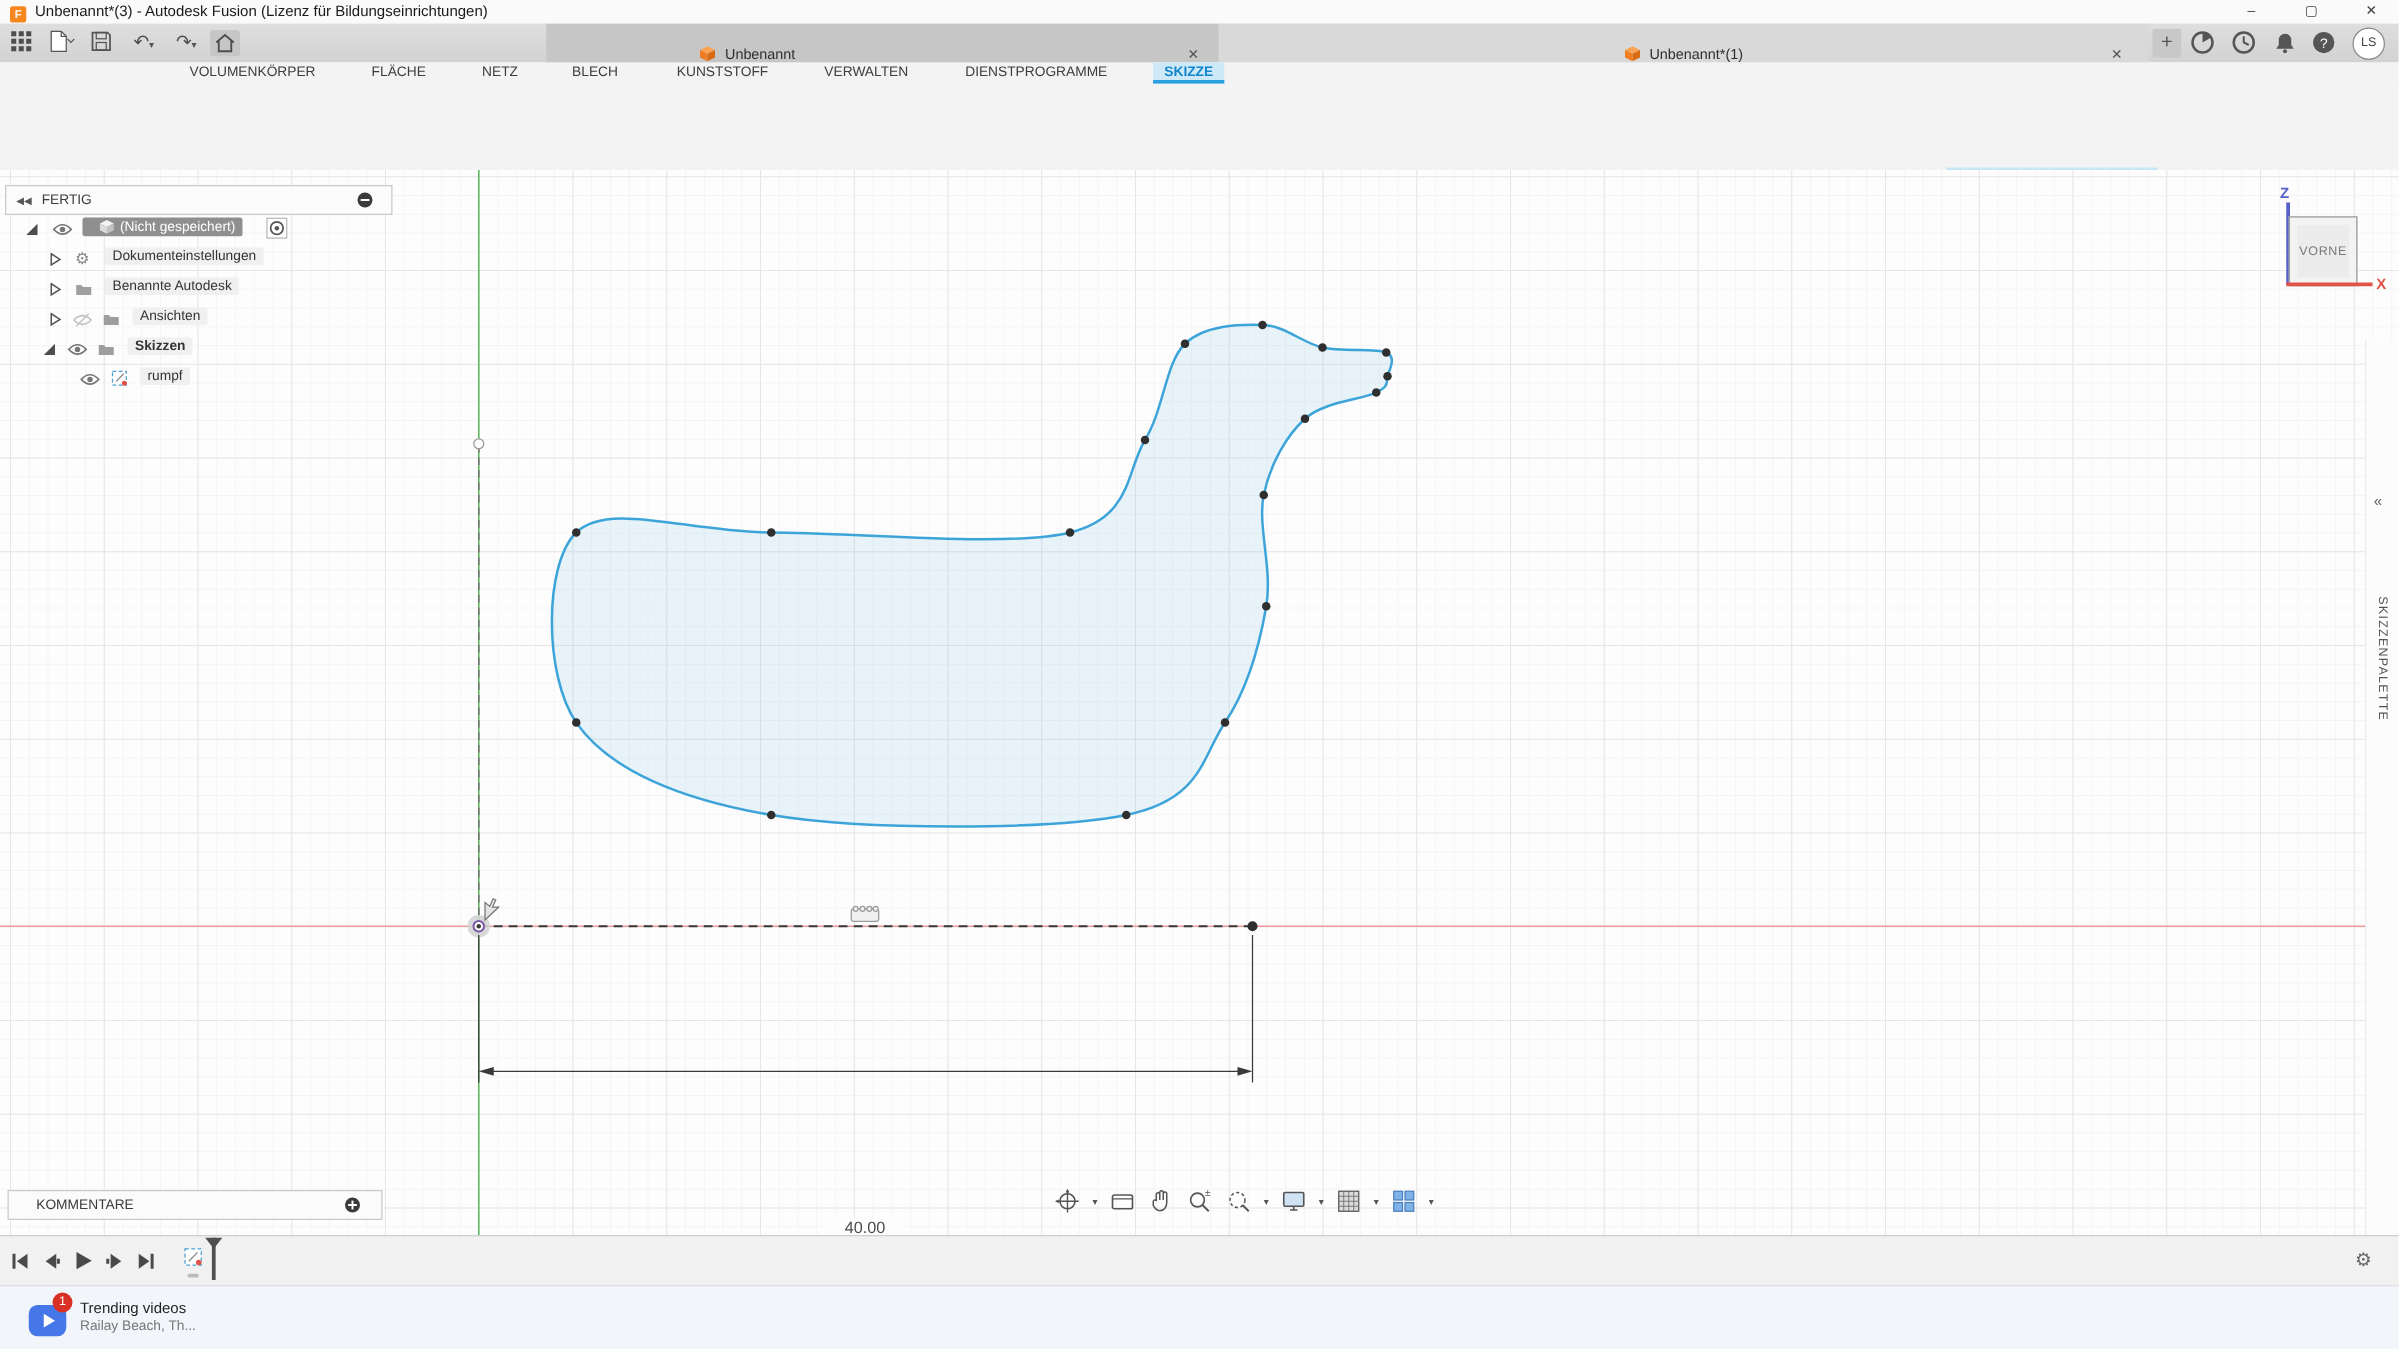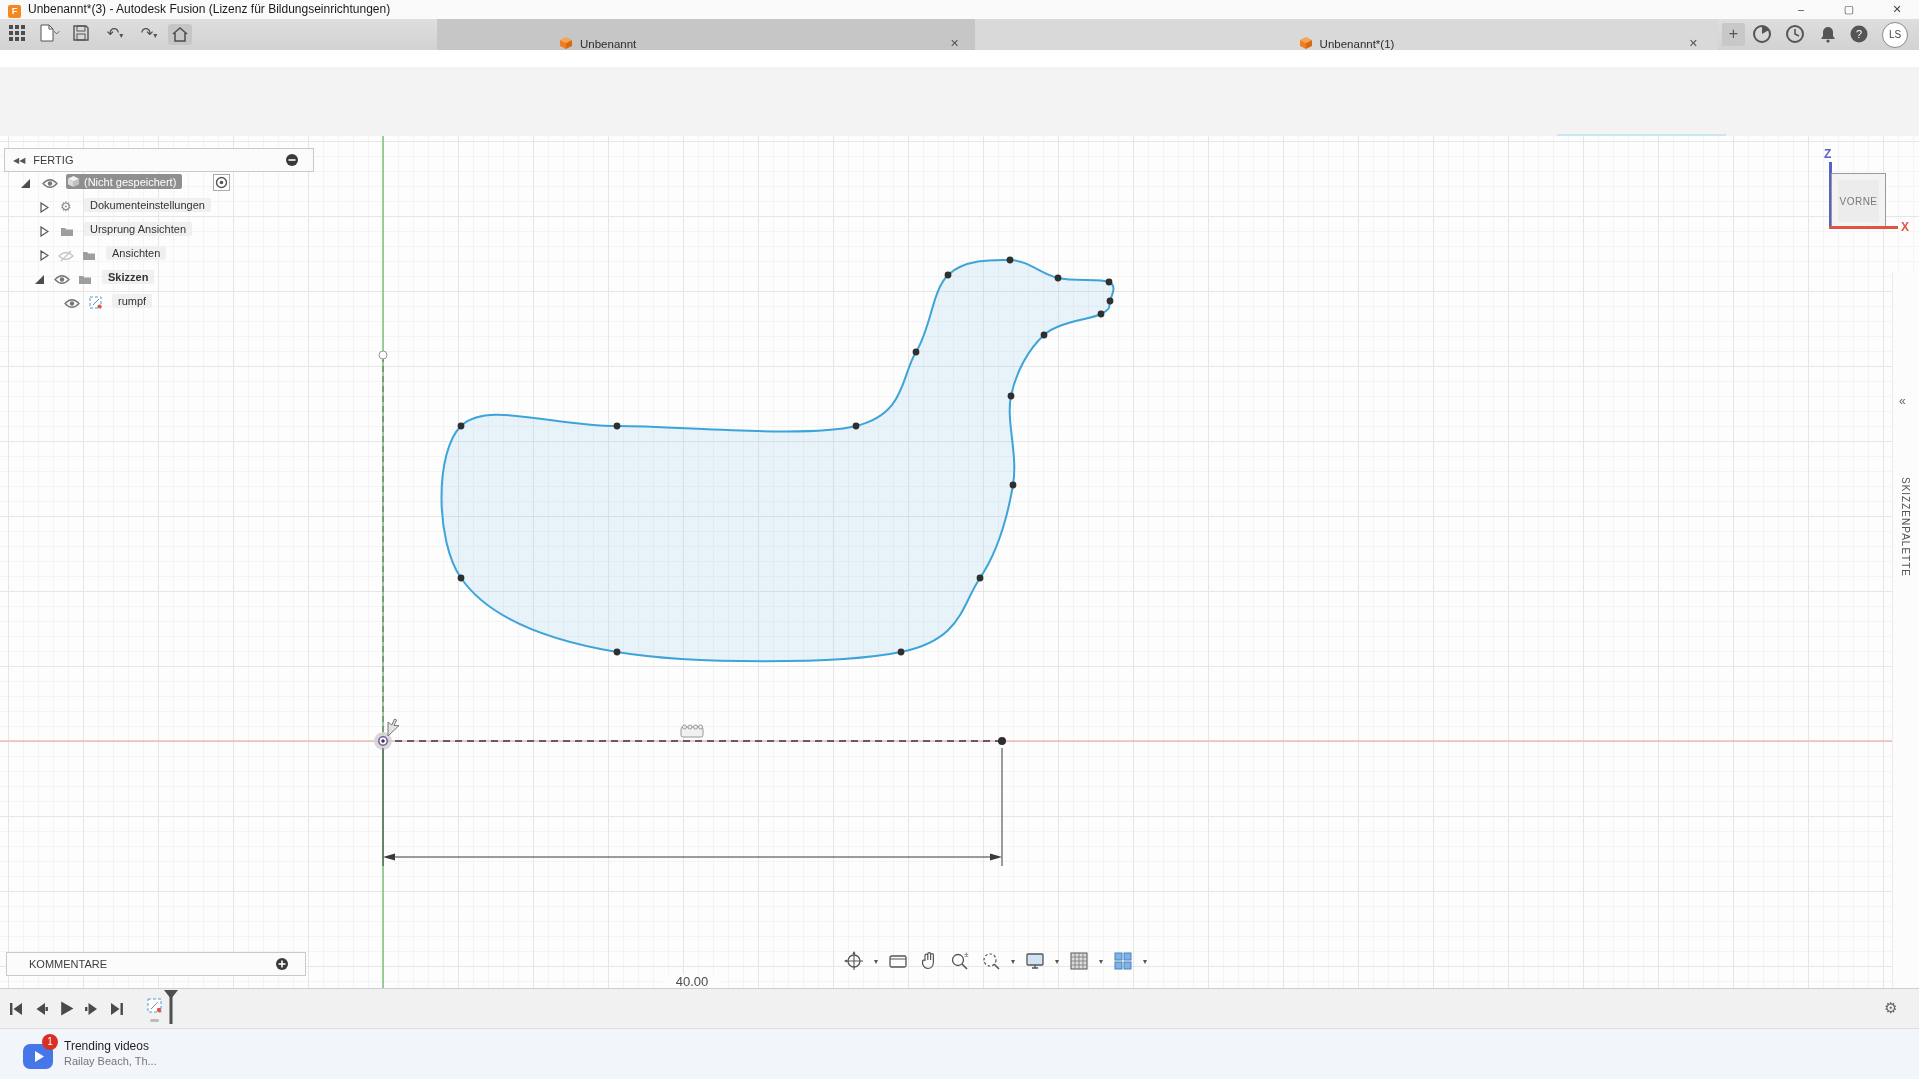--- a/index.html
+++ b/index.html
@@ -29,21 +29,21 @@
   #konstr-btn{left:16px;top:77px;width:84px;height:36px;background:#fbfbfb;border:1px solid #c6c6c6;border-radius:3px;font-size:10px;font-weight:bold;color:#3e3e3e;display:flex;align-items:center;justify-content:center;gap:3px;}
   #finishblock{left:1557px;top:67px;width:169px;height:69px;background:#c7e6f8;text-align:center;}
   
   #canvas{left:0;top:136px;width:1919px;height:852px;background-color:#fdfdfd;
     background-image:linear-gradient(#e6e6e6 1px,transparent 1px),linear-gradient(90deg,#e6e6e6 1px,transparent 1px),linear-gradient(#f4f4f4 1px,transparent 1px),linear-gradient(90deg,#f4f4f4 1px,transparent 1px);
     background-size:75px 75px,75px 75px,15px 15px,15px 15px;background-position:8px 5px,8px 5px,8px 5px,8px 5px;}
   #sketchsvg{position:absolute;left:0;top:0;}
   .panelhdr{position:absolute;height:22px;background:#fbfbfb;border:1px solid #c9c9c9;display:flex;align-items:center;font-size:11px;color:#3c3c3c;}
   .treerow{position:absolute;height:18px;font-size:11px;color:#333;}
   .pill{background:#f0f0f0;padding:1px 6px;border-radius:2px;white-space:nowrap;}
-  .selpill{background:#8f8f8f;color:#fff;padding:1px 6px 1px 1px;border-radius:2px;display:inline-flex;align-items:center;gap:4px;white-space:nowrap;justify-content:center;}
+  .selpill{background:#8f8f8f;color:#fff;padding:1px 6px 1px 13px;border-radius:2px;display:inline-flex;align-items:center;gap:4px;white-space:nowrap;justify-content:center;}
   .dim-label{position:absolute;left:662px;top:838px;width:60px;background:#fdfdfd;text-align:center;font-size:13px;color:#4c4c4c;}
   #palettestrip{left:1892px;top:136px;width:27px;height:852px;background:#fcfcfc;border-left:1px solid #ececec;}
   .vtext{writing-mode:vertical-rl;font-size:10px;color:#555;letter-spacing:1px;}
   
   #timeline{left:0;top:988px;width:1919px;height:40px;background:#f1f1f1;border-top:1px solid #cfcfcf;}
   
   #taskbar{left:0;top:1028px;width:1919px;height:51px;background:#f2f5fa;border-top:1px solid #dcdee2;}
   svg{display:block;}
 </style>
 </head>
@@ -138,20 +138,30 @@
     </span>
     <span class="rt-ico" style="left:1849px;">
       <svg width="20" height="20" viewBox="0 0 20 20">
           <circle cx="10" cy="10" r="8.5" fill="#555"></circle>
           <text x="10" y="14" font-size="11" fill="#fff" text-anchor="middle" font-family="Liberation Sans">?</text>
         </svg>
     </span>
     <span class="abs" style="left:1882px;top:3px;width:24px;height:24px;border:1px solid #8a8a8a;border-radius:50%;background:#fff;text-align:center;line-height:24px;font-size:10px;color:#444;">LS</span>
   </div>
 
+  <div class="abs" id="ribbontabs">
+    <span class="rtab" style="left:202px;">VOLUMENKÖRPER</span>
+    <span class="rtab" style="left:319px;">FLÄCHE</span>
+    <span class="rtab" style="left:400px;">NETZ</span>
+    <span class="rtab" style="left:476px;">BLECH</span>
+    <span class="rtab" style="left:578px;">KUNSTSTOFF</span>
+    <span class="rtab" style="left:693px;">VERWALTEN</span>
+    <span class="rtab" style="left:829px;">DIENSTPROGRAMME</span>
+    <span class="rtab active" style="left:951px;">SKIZZE</span>
+  </div>
 
   <div class="abs" id="toolbar">
     <div class="abs" id="konstr-btn">
       <span>KONSTRUKTION</span>
       <span class="arr">▾</span>
     </div>
 
     <span class="ti" style="left:153px;">
         <svg width="26" height="26" viewBox="0 0 22 22">
           <path d="M3 17 h6 a6 6 0 0 0 6 -6 v-4" fill="none" stroke="#6b6b6b" stroke-width="1.4"></path>
@@ -488,21 +498,21 @@
         <span class="pill" style="position:absolute;left:84px;top:0;">Dokumenteinstellungen</span>
       </div>
 
       <div class="treerow" style="left:0;top:86px;">
         <svg width="9" height="11" viewBox="0 0 9 11" style="position:absolute;left:40px;top:4px;">
             <polygon points="1,1 8,5.5 1,10" fill="none" stroke="#555" stroke-width="1.2"></polygon>
           </svg>
         <svg width="14" height="11" viewBox="0 0 14 11" style="position:absolute;left:60px;top:4px;">
             <path d="M1 2 h4 l1.5 1.5 H13 V10 H1 Z" fill="#9e9e9e"></path>
           </svg>
-        <span class="pill" style="position:absolute;left:84px;top:0;">Ursprung Ansichten</span>
+        <span class="pill" style="position:absolute;left:84px;top:0;">Benannte Autodesk</span>
       </div>
 
       <div class="treerow" style="left:0;top:110px;">
         <svg width="9" height="11" viewBox="0 0 9 11" style="position:absolute;left:40px;top:4px;">
             <polygon points="1,1 8,5.5 1,10" fill="none" stroke="#555" stroke-width="1.2"></polygon>
           </svg>
         <svg width="16" height="12" viewBox="0 0 16 12" style="position:absolute;left:58px;top:4px;">
             <path d="M1 6 Q8 -1 15 6 Q8 13 1 6 Z" fill="none" stroke="#c2c2c2" stroke-width="1.2"></path>
             <line x1="3" y1="11" x2="13" y2="1" stroke="#c2c2c2" stroke-width="1.2"></line>
           </svg>

